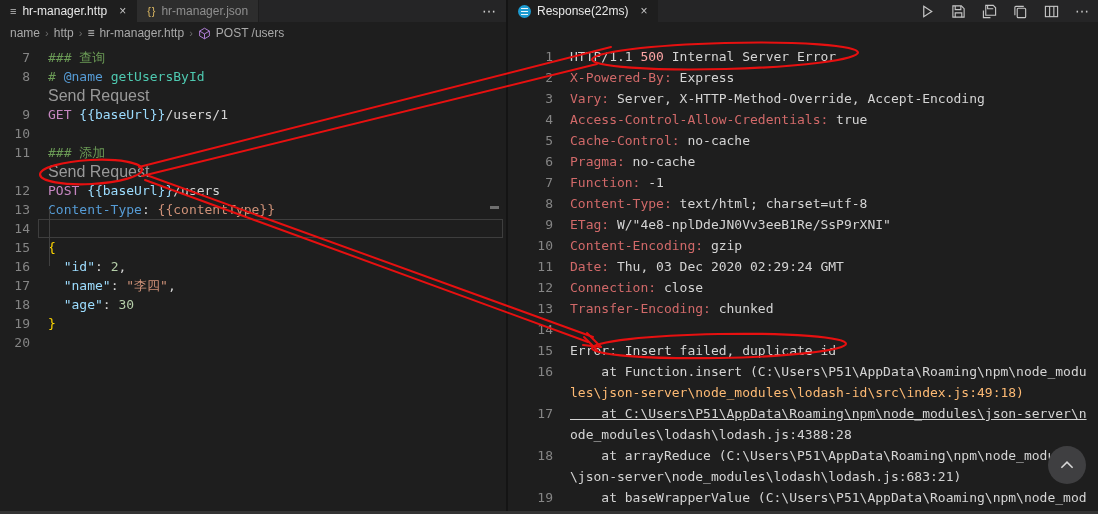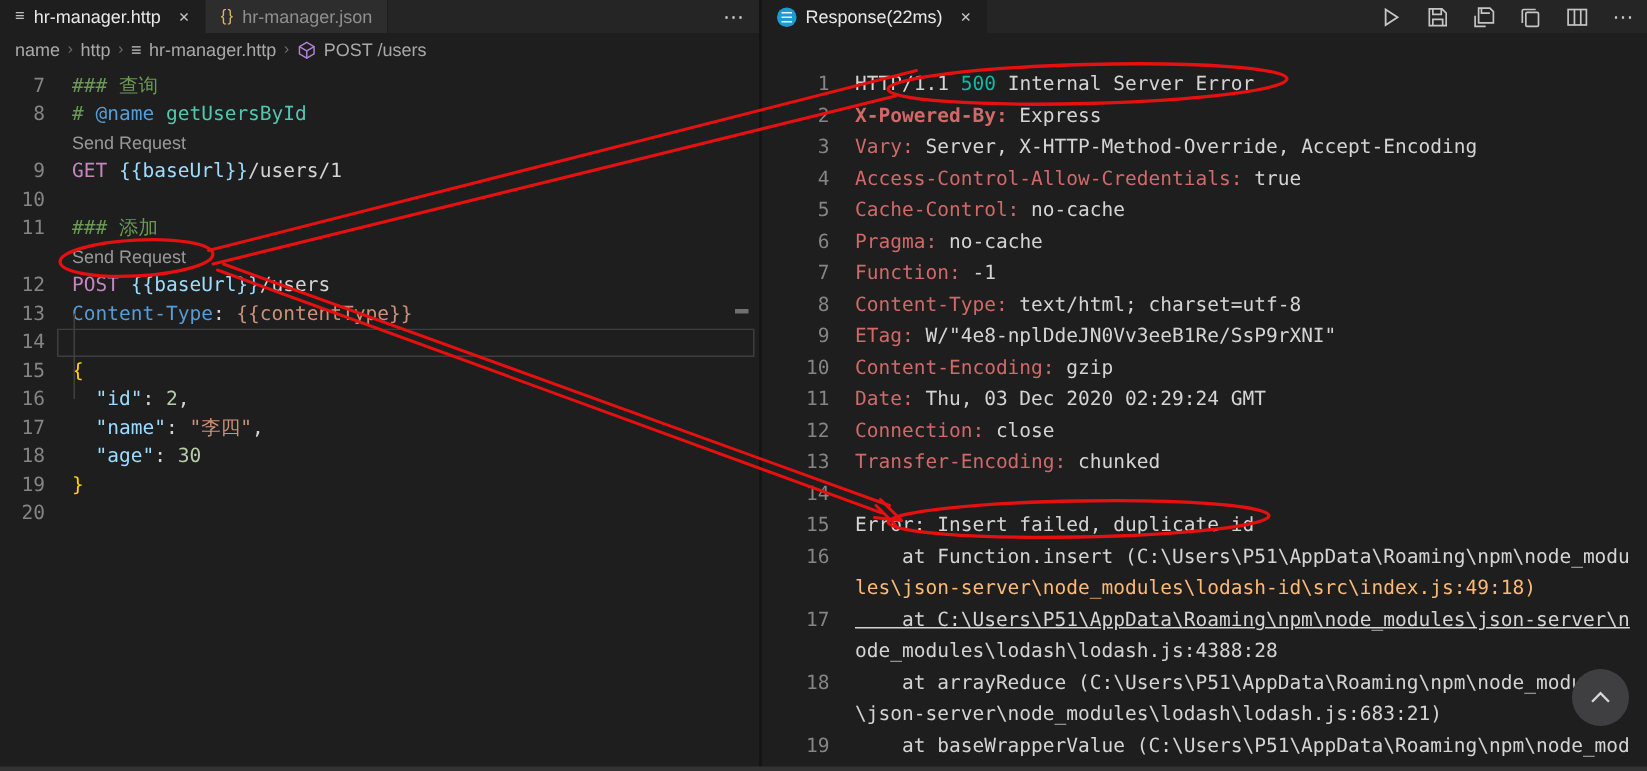--- a/index.html
+++ b/index.html
@@ -21,21 +21,21 @@
   .editor{position:absolute;left:0;right:0;font-family:"DejaVu Sans Mono","Liberation Mono",monospace;
           font-size:13px;color:#d4d4d4;}
   .left-editor{top:48px;}
   .right-editor{top:46px;}
   .row{position:relative;white-space:pre;overflow:hidden;}
   .gutter{display:inline-block;text-align:right;color:#858585;}
   .left-editor .gutter{width:30px;}
   .left-editor .code{margin-left:18px;}
   .right-editor .gutter{width:45px;}
   .right-editor .code{margin-left:17px;}
-  .lens{color:#999999;font-size:12px;font-family:"Liberation Sans",sans-serif;cursor:pointer;}
+  .lens{color:#999999;font-size:16px;font-family:"Liberation Sans",sans-serif;cursor:pointer;}
   .curline-box{position:absolute;left:38px;right:3px;top:0;bottom:0;border:1px solid #3e3e3e;box-sizing:border-box;}
   .indent-guide{position:absolute;width:1px;background:#404040;}
   .ruler-mark{position:absolute;background:#6f6f6f;}
   .toolbar{margin-left:auto;display:flex;align-items:center;gap:15px;padding-right:8px;}
   .tool{width:16px;height:16px;display:flex;align-items:center;justify-content:center;cursor:pointer;color:#c5c5c5;}
   .scrolltop{position:absolute;left:1048px;top:446px;width:38px;height:38px;border-radius:50%;
              background:#3f3f41;display:flex;align-items:center;justify-content:center;z-index:20;cursor:pointer;}
   .anno{position:absolute;left:0;top:0;z-index:30;pointer-events:none;}
   .bottom-strip{position:absolute;left:0;bottom:0;width:100%;height:3px;background:#333333;}
   .resp-icon{width:13px;height:13px;border-radius:50%;background:#1d9bd1;position:relative;flex:0 0 auto;}
@@ -156,22 +156,22 @@
                 <line x1="6" y1="2.5" x2="6" y2="13.5"></line>
                 <line x1="10.5" y1="2.5" x2="10.5" y2="13.5"></line>
               </g>
             </svg>
         </span>
         <span class="tool" style="font-size:14px;">⋯</span>
       </div>
     </div>
 
     <div class="editor right-editor" id="right-editor">
-        <div class="row" style="height: 21px; line-height: 21px;"><span class="gutter">1</span><span class="code"><span style="color: rgb(212, 212, 212);">HTTP/1.1 </span><span style="color: #14b8a6;">500</span><span style="color: rgb(212, 212, 212);"> Internal Server Error</span></span></div>
-        <div class="row" style="height: 21px; line-height: 21px;"><span class="gutter">2</span><span class="code"><span style="color: rgb(209, 105, 105); font-weight: bold;">X-Powered-By:</span><span style="color: rgb(212, 212, 212);"> Express</span></span></div>
+        <div class="row" style="height: 21px; line-height: 21px;"><span class="gutter">1</span><span class="code"><span style="color: rgb(212, 212, 212);">HTTP/1.1 </span><span style="color: #fca5a5;">500</span><span style="color: rgb(212, 212, 212);"> Internal Server Error</span></span></div>
+        <div class="row" style="height: 21px; line-height: 21px;"><span class="gutter">2</span><span class="code"><span style="color: rgb(209, 105, 105);">X-Powered-By:</span><span style="color: rgb(212, 212, 212);"> Express</span></span></div>
         <div class="row" style="height: 21px; line-height: 21px;"><span class="gutter">3</span><span class="code"><span style="color: rgb(209, 105, 105);">Vary:</span><span style="color: rgb(212, 212, 212);"> Server, X-HTTP-Method-Override, Accept-Encoding</span></span></div>
         <div class="row" style="height: 21px; line-height: 21px;"><span class="gutter">4</span><span class="code"><span style="color: rgb(209, 105, 105);">Access-Control-Allow-Credentials:</span><span style="color: rgb(212, 212, 212);"> true</span></span></div>
         <div class="row" style="height: 21px; line-height: 21px;"><span class="gutter">5</span><span class="code"><span style="color: rgb(209, 105, 105);">Cache-Control:</span><span style="color: rgb(212, 212, 212);"> no-cache</span></span></div>
         <div class="row" style="height: 21px; line-height: 21px;"><span class="gutter">6</span><span class="code"><span style="color: rgb(209, 105, 105);">Pragma:</span><span style="color: rgb(212, 212, 212);"> no-cache</span></span></div>
         <div class="row" style="height: 21px; line-height: 21px;"><span class="gutter">7</span><span class="code"><span style="color: rgb(209, 105, 105);">Function:</span><span style="color: rgb(212, 212, 212);"> -1</span></span></div>
         <div class="row" style="height: 21px; line-height: 21px;"><span class="gutter">8</span><span class="code"><span style="color: rgb(209, 105, 105);">Content-Type:</span><span style="color: rgb(212, 212, 212);"> text/html; charset=utf-8</span></span></div>
         <div class="row" style="height: 21px; line-height: 21px;"><span class="gutter">9</span><span class="code"><span style="color: rgb(209, 105, 105);">ETag:</span><span style="color: rgb(212, 212, 212);"> W/"4e8-nplDdeJN0Vv3eeB1Re/SsP9rXNI"</span></span></div>
         <div class="row" style="height: 21px; line-height: 21px;"><span class="gutter">10</span><span class="code"><span style="color: rgb(209, 105, 105);">Content-Encoding:</span><span style="color: rgb(212, 212, 212);"> gzip</span></span></div>
         <div class="row" style="height: 21px; line-height: 21px;"><span class="gutter">11</span><span class="code"><span style="color: rgb(209, 105, 105);">Date:</span><span style="color: rgb(212, 212, 212);"> Thu, 03 Dec 2020 02:29:24 GMT</span></span></div>
         <div class="row" style="height: 21px; line-height: 21px;"><span class="gutter">12</span><span class="code"><span style="color: rgb(209, 105, 105);">Connection:</span><span style="color: rgb(212, 212, 212);"> close</span></span></div>

